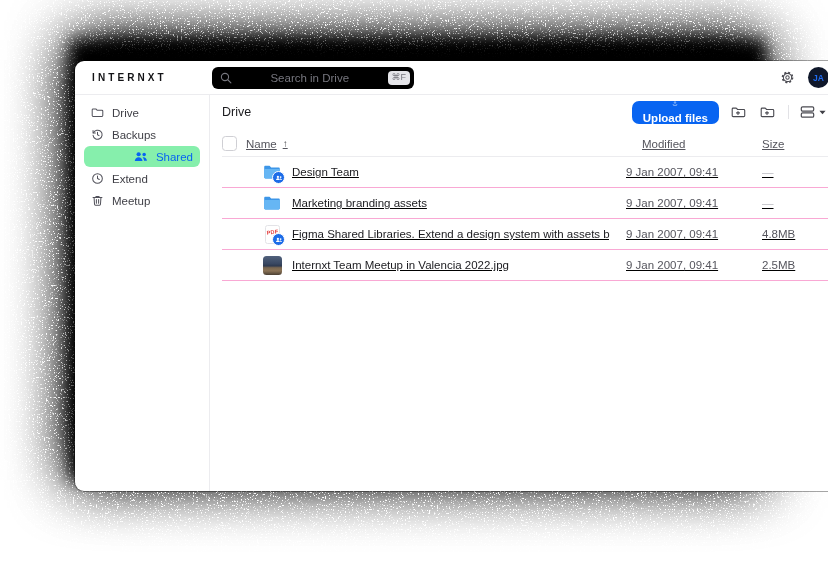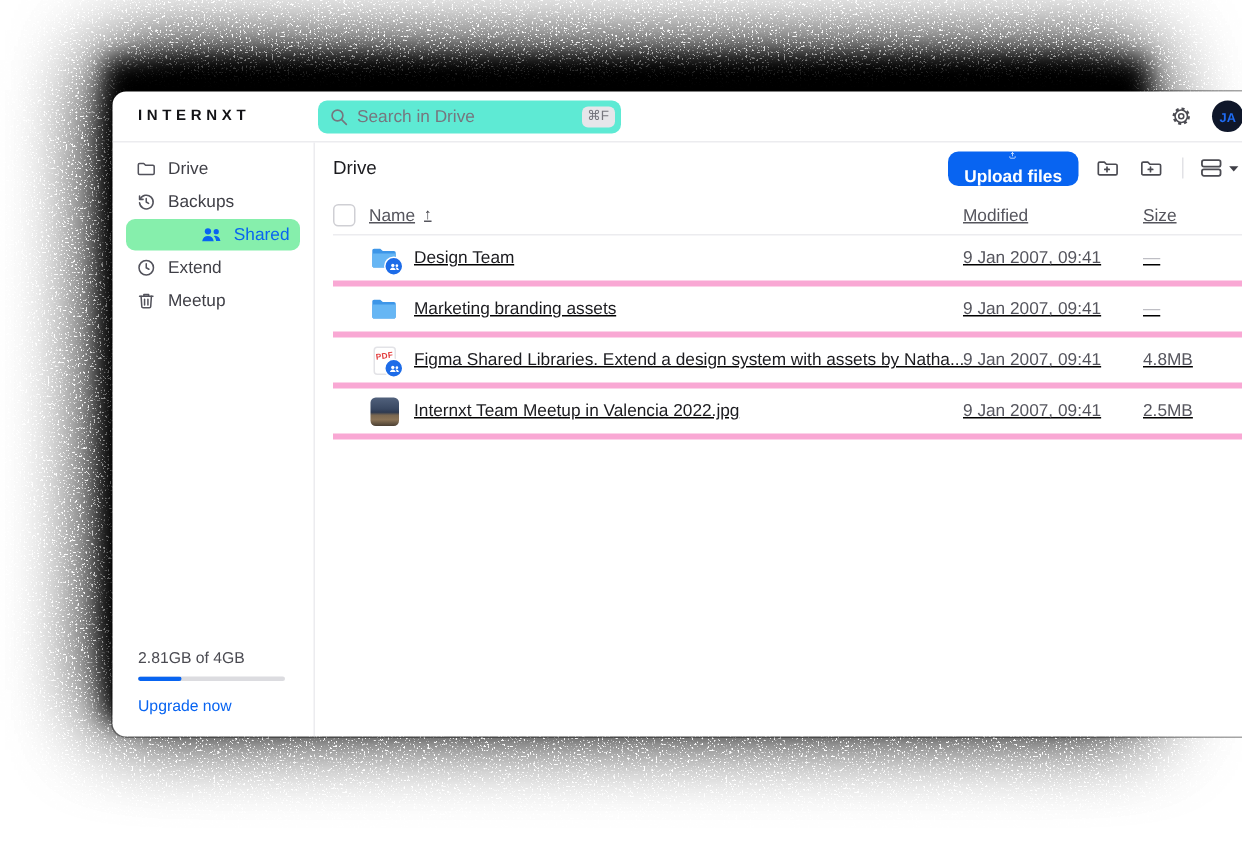--- a/index.html
+++ b/index.html
@@ -7,22 +7,22 @@
          font-family:"Liberation Sans","DejaVu Sans",sans-serif;}
   .noise{position:absolute;left:0;top:0;pointer-events:none;}
   
   .window{position:absolute;left:75px;top:61px;width:767px;height:430px;background:#fff;
           border-radius:9px;box-shadow:0 0 0 1px rgba(0,0,0,.35);overflow:hidden;
           display:flex;flex-direction:column;}
   
   .topbar{height:33px;display:flex;align-items:center;border-bottom:1px solid #ececef;flex:0 0 auto;}
   .brand{width:135px;flex:0 0 auto;padding-left:17px;box-sizing:border-box;font-size:10px;font-weight:700;
          letter-spacing:3.1px;color:#131316;}
-  .search{margin-left:2px;width:202px;height:22px;background:#5eead4;border-radius:6px;display:flex;
-          align-items:center;gap:6px;padding:0 4px 0 8px;box-sizing:border-box;cursor:text;}
+  .search{margin-left:2px;width:202px;height:22px;background:#000000;border-radius:6px;display:flex;
+          align-items:center;gap:6px;padding:0 4px 0 8px;box-sizing:border-box;cursor:text;text-align:center;}
   .search-ph{font-size:11.5px;color:#76767e;flex:1;white-space:nowrap;overflow:hidden;}
   .kbd{background:#e6e6ea;border-radius:4px;font-size:9px;color:#76767e;padding:2.5px 4px;line-height:1;}
   .topbar-sp{flex:1;}
   .gear{display:flex;margin-right:13px;cursor:pointer;}
   .avatar{width:21px;height:21px;border-radius:50%;background:#0f172a;color:#1f6bf2;font-size:8.5px;
           font-weight:700;display:flex;align-items:center;justify-content:center;margin-right:13px;cursor:pointer;}
   
   .wbody{flex:1;display:flex;min-height:0;}
   .sidebar{width:135px;flex:0 0 auto;border-right:1px solid #ececef;position:relative;padding-top:7px;box-sizing:border-box;}
   .nav-item{height:21px;margin:0 9px 1px 9px;padding:0 7px;display:flex;align-items:center;gap:8px;
@@ -47,21 +47,21 @@
   .vdiv{width:1px;height:14px;background:#e2e2e6;margin:0 9px 0 11px;}
   .view-btn{background:none;border:none;padding:2px;display:flex;align-items:center;gap:4px;cursor:pointer;}
   
   .table{margin-top:7px;}
   .thead,.trow{display:grid;grid-template-columns:24px minmax(0,1fr) 120px 66px;align-items:center;text-decoration:underline;}
   .thead{height:25px;border-bottom:1px solid #ececef;color:#55555d;font-size:11.5px;}
   .checkbox{width:13px;height:13px;border:1px solid #cfcfd4;border-radius:3.5px;background:#fff;cursor:pointer;}
   .th-name{display:flex;align-items:center;gap:6px;cursor:pointer;}
   .sort{color:#3f3f46;font-size:10px;}
   .th{cursor:pointer;}
-  .trow{height:30px;border-bottom:4px solid #f9a8d4;font-size:11.5px;cursor:pointer;}
+  .trow{height:30px;border-bottom:1px solid #f9a8d4;font-size:11.5px;cursor:pointer;gap:16px;}
   .name-cell{display:flex;align-items:center;gap:10px;min-width:0;color:#1b1b1f;}
   .fname{white-space:nowrap;overflow:hidden;text-overflow:clip;}
   .mod{color:#55555d;}
   .size{color:#55555d;}
   .size.dash{color:#bcbcc2;}
   .fic{position:relative;width:20px;height:20px;flex:0 0 auto;display:flex;align-items:center;justify-content:center;}
   .badge{position:absolute;right:-3px;bottom:-2px;width:11px;height:11px;border-radius:50%;background:#1d6ce8;
          border:1.5px solid #fff;display:flex;align-items:center;justify-content:center;box-sizing:content-box;}
   .pdf{width:15px;height:19px;background:#fff;border:1px solid #e3e3e7;border-radius:2.5px;position:relative;box-sizing:border-box;}
   .pdf-label{position:absolute;top:3px;left:0;right:0;text-align:center;font-size:5.5px;font-weight:700;
@@ -173,27 +173,20 @@
             <svg width="13" height="13" viewBox="0 0 14 14" fill="none" stroke="currentColor" stroke-width="1.1" stroke-linecap="round" stroke-linejoin="round">
               <path d="M2.2 3.8h9.6"></path>
               <path d="M5.3 3.8V2.6h3.4v1.2"></path>
               <path d="M3.3 3.8l.5 7.3c0 .6.5 1 1 1h4.4c.5 0 1-.4 1-1l.5-7.3"></path>
               <path d="M5.8 6v4M8.2 6v4"></path>
             </svg>
           </span>
           <span>Meetup</span>
         </div>
 
-        <div class="storage">
-          <div class="usage">2.81GB of 4GB</div>
-          <div class="track">
-            <div class="fill" style="width:30%"></div>
-          </div>
-          <a class="upgrade">Upgrade now</a>
-        </div>
       </aside>
 
       <main class="main">
 
         <div class="main-header">
           <div class="page-title">Drive</div>
           <div class="actions">
 
             <button class="upload-btn">
               <svg width="12" height="12" viewBox="0 0 14 14" fill="none" stroke="#fff" stroke-width="1.3" stroke-linecap="round" stroke-linejoin="round">

